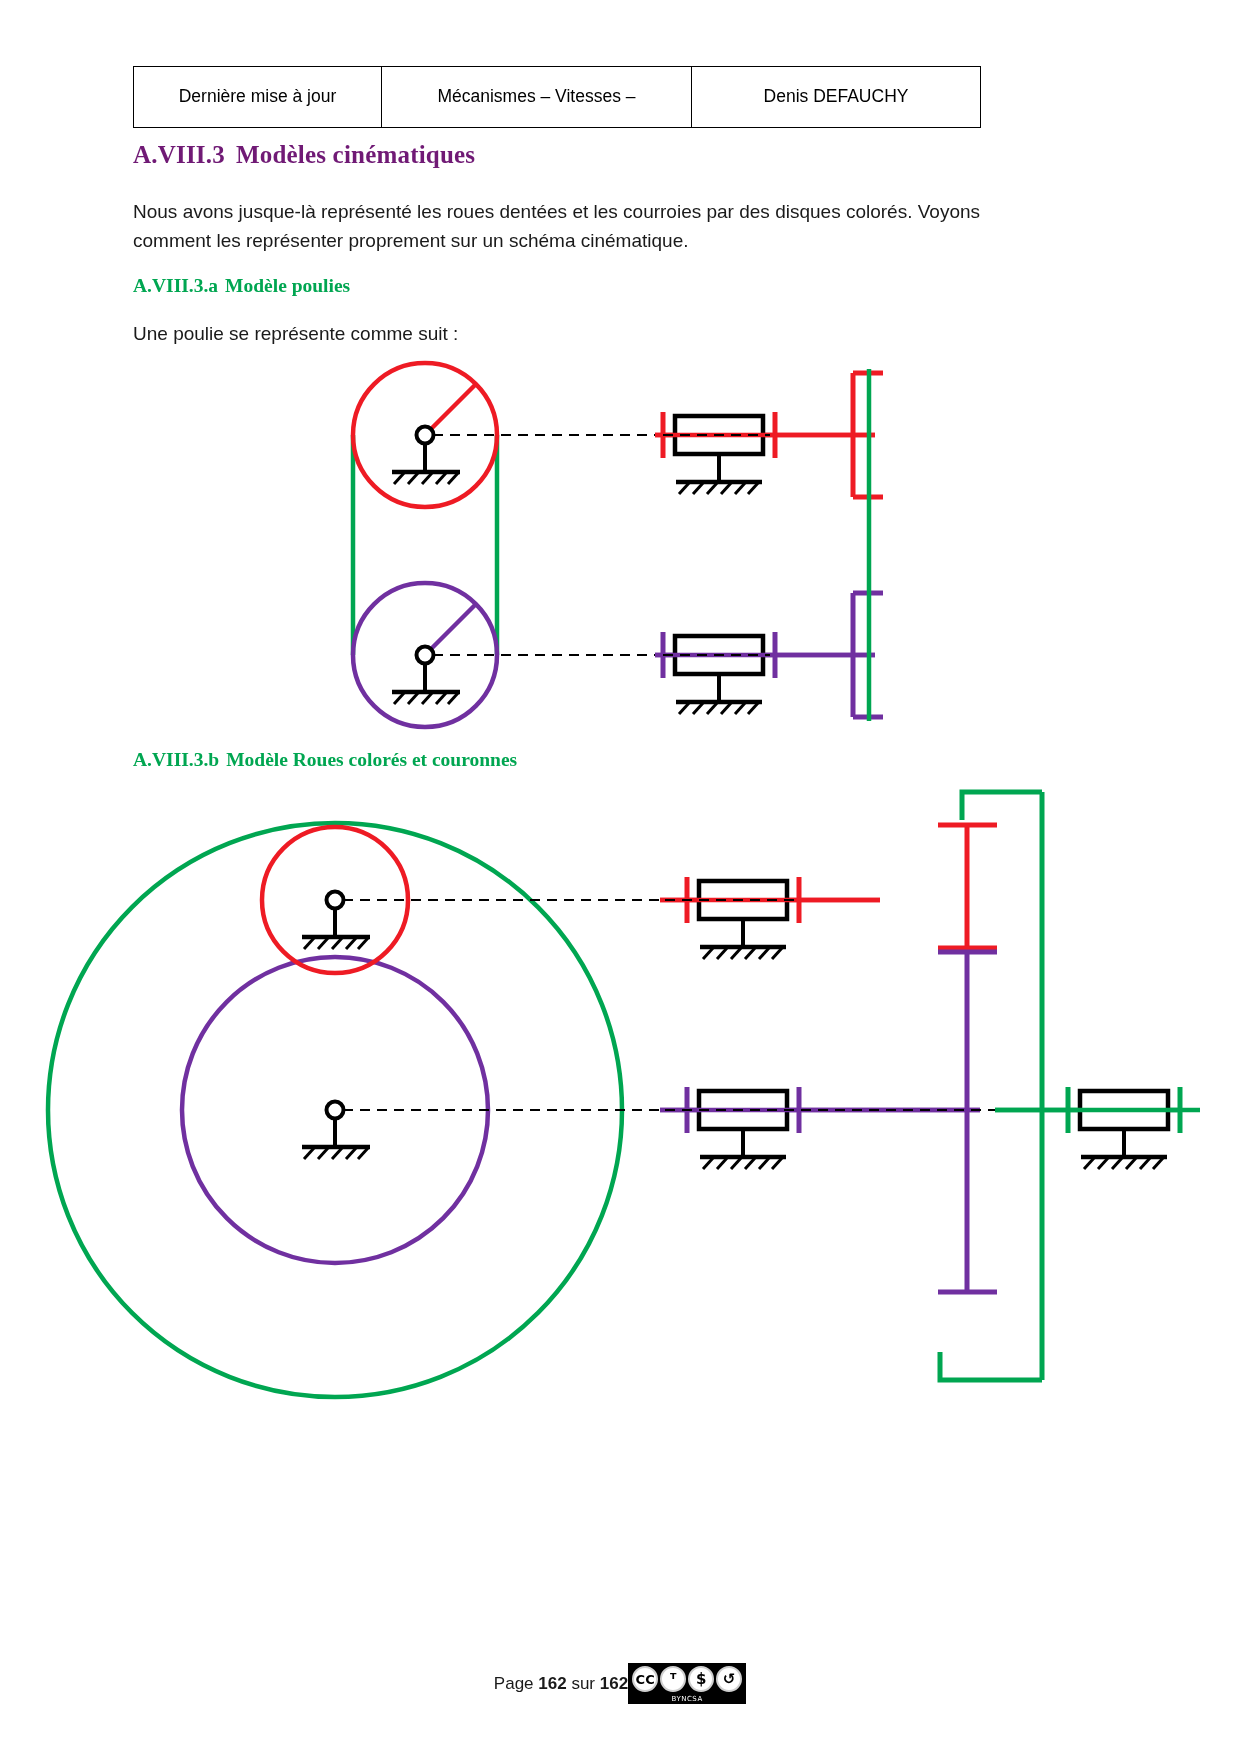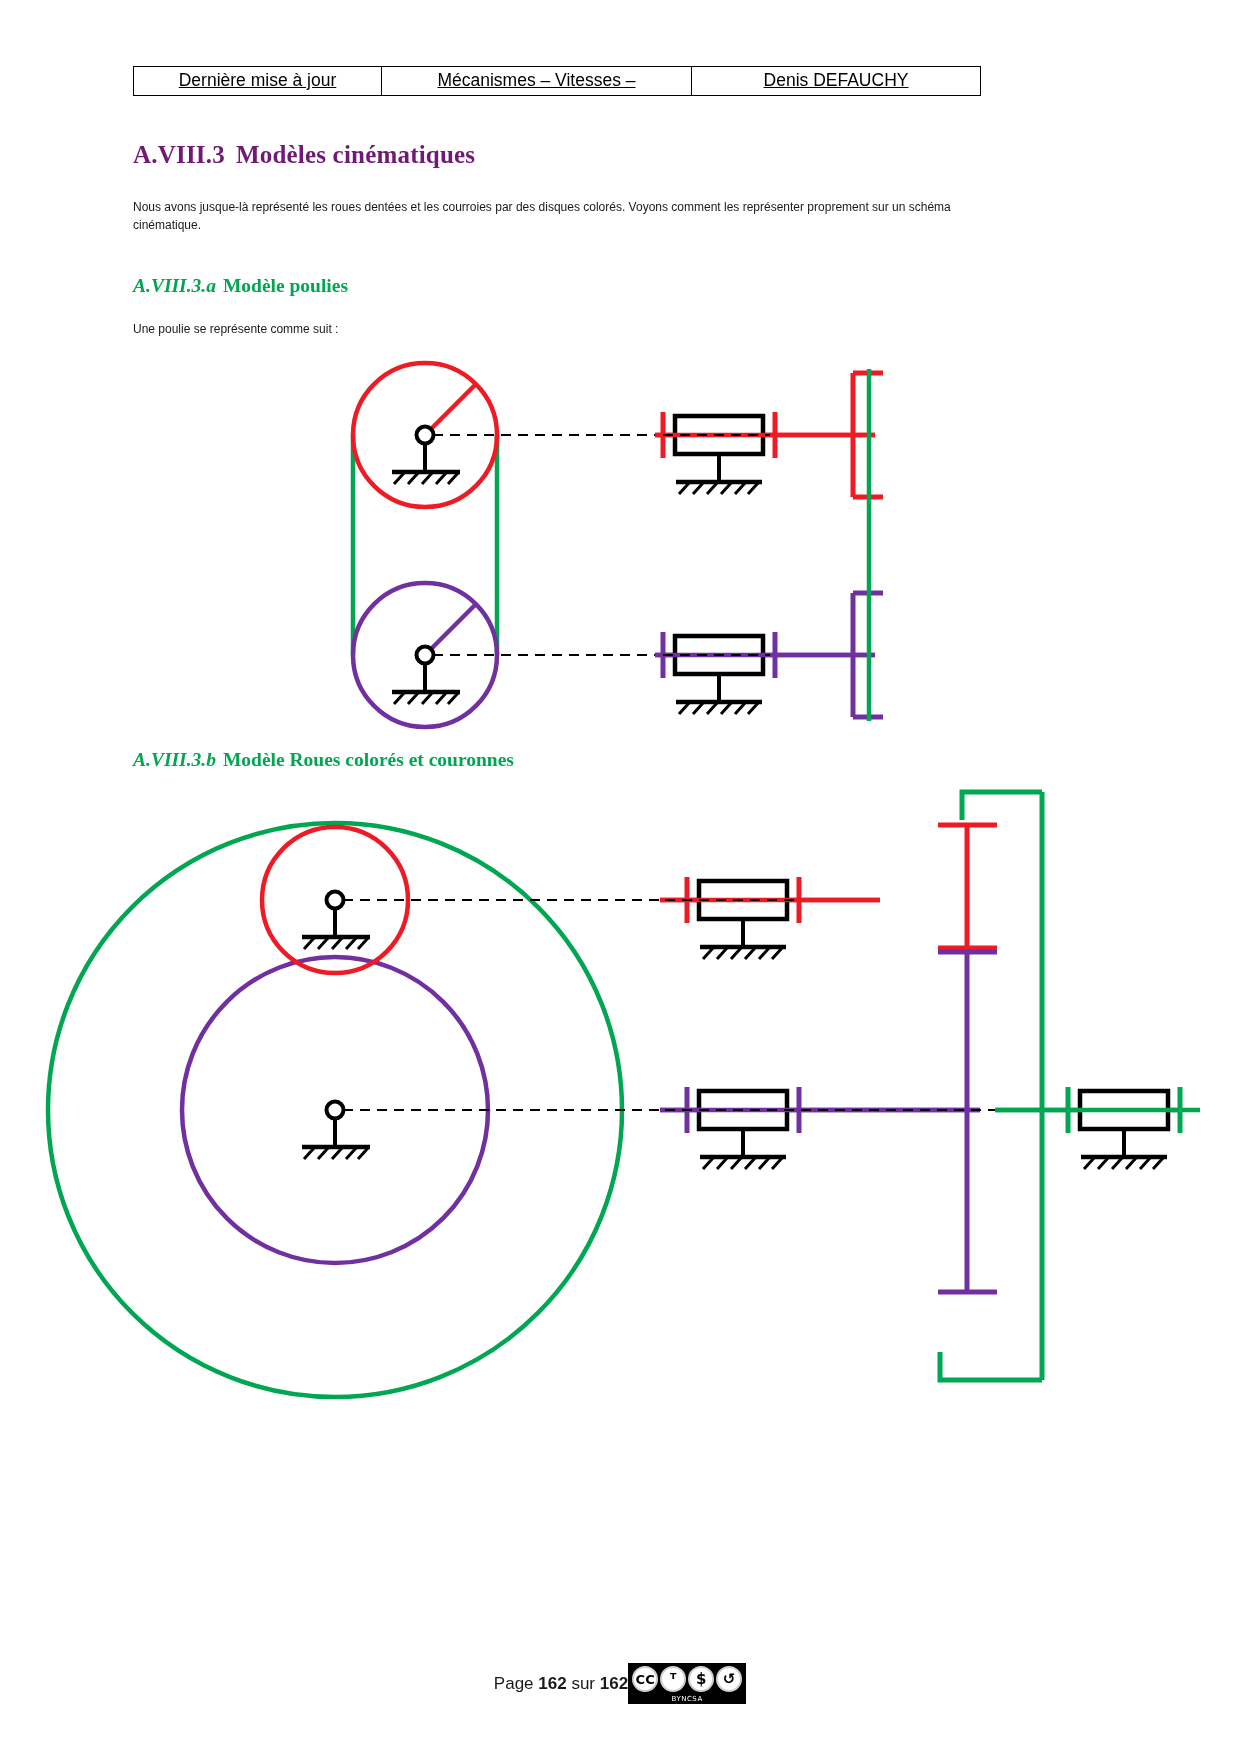--- a/index.html
+++ b/index.html
@@ -21,23 +21,22 @@
     left: 133px; top: 66px;
     width: 847px;
     border-collapse: collapse;
     table-layout: fixed;
   }
   .header-table td {
     border: 1px solid #000;
     text-align: center;
     font-size: 17.5px;
     line-height: 1.35;
-    padding: 2px 4px;
+    padding: 18px 4px;
     font-family: "Liberation Sans", sans-serif;
-    text-decoration: underline;
   }
   .hdr-c1 { width: 248px; }
   .hdr-c2 { width: 310px; }
   .hdr-c3 { width: 289px; }
 
   
   .h-main {
     position: absolute;
     left: 133px; top: 141px;
     font-family: "Liberation Serif", serif;
@@ -51,29 +50,29 @@
 
   .h-sub {
     position: absolute;
     left: 133px;
     font-family: "Liberation Serif", serif;
     font-weight: bold;
     font-size: 19.5px;
     color: #00a651;
     white-space: nowrap;
   }
-  .h-sub .num { margin-right: 7px; font-style: italic; }
+  .h-sub .num { margin-right: 7px; }
   #sub-a { top: 275px; }
   #sub-b { top: 749px; }
 
   .para {
     position: absolute;
     left: 133px;
     width: 850px;
-    font-size: 12px;
+    font-size: 19px;
     line-height: 1.5;
     color: #1a1a1a;
     font-family: "Liberation Sans", sans-serif;
   }
   #para-1 { top: 198px; }
   #para-2 { top: 320px; }
 
   
   .figure { position: absolute; }
   #fig-poulies { left: 130px; top: 355px; width: 990px; height: 390px; }

